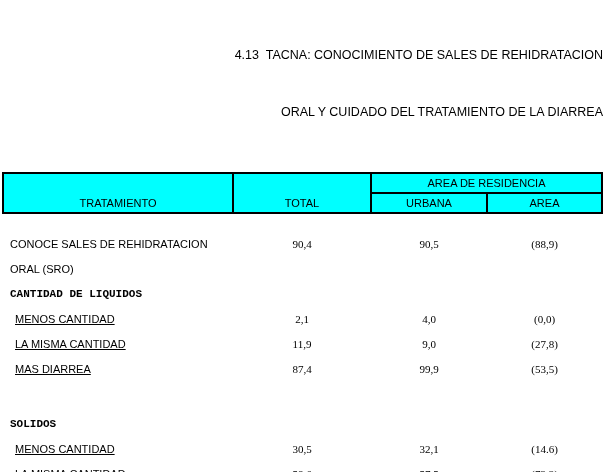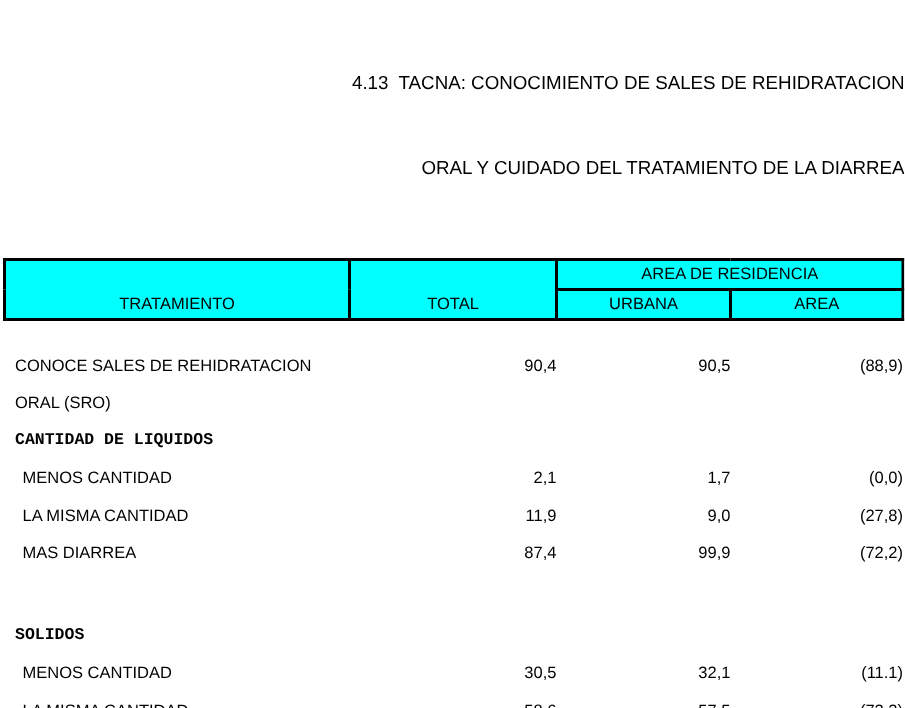--- a/index.html
+++ b/index.html
@@ -40,23 +40,23 @@
   tbody td {
     font-size: 11px;
     padding: 0;
     vertical-align: middle;
     border: none;
   }
   tr.spacer-row td { height: 17px; }
   tr.data-row td { height: 25px; }
   tr.gap-row td { height: 30px; }
   td.label { text-align: left; padding-left: 7px; white-space: pre; }
-  td.label.indent { padding-left: 12px; }
+  td.label.indent { padding-left: 12px; text-decoration: underline; }
   td.label.bold { font-weight: bold; font-family: Liberation Mono, monospace; }
-  td.num { text-align: right; }
+  td.num { text-align: center; font-family: Liberation Serif, serif; }
 </style>
 </head>
 <body>
 
 <div class="page">
 
   <div class="title-block">
     <div>4.13  TACNA: CONOCIMIENTO DE SALES DE REHIDRATACION</div>
     <div>ORAL Y CUIDADO DEL TRATAMIENTO DE LA DIARREA</div>
   </div>
@@ -98,51 +98,51 @@
       </tr>
       <tr class="data-row">
         <td class="label bold">CANTIDAD DE LIQUIDOS</td>
         <td class="num"></td>
         <td class="num"></td>
         <td class="num"></td>
       </tr>
       <tr class="data-row">
         <td class="label indent">MENOS CANTIDAD</td>
         <td class="num">2,1</td>
-        <td class="num">1,7</td>
+        <td class="num">4,0</td>
         <td class="num">(0,0)</td>
       </tr>
       <tr class="data-row">
         <td class="label indent">LA MISMA CANTIDAD</td>
         <td class="num">11,9</td>
         <td class="num">9,0</td>
         <td class="num">(27,8)</td>
       </tr>
       <tr class="data-row">
         <td class="label indent">MAS DIARREA</td>
         <td class="num">87,4</td>
         <td class="num">99,9</td>
-        <td class="num">(72,2)</td>
+        <td class="num">(53,5)</td>
       </tr>
 
       <tr class="gap-row">
           <td colspan="4"></td>
         </tr>
 
       <tr class="data-row">
         <td class="label bold">SOLIDOS</td>
         <td class="num"></td>
         <td class="num"></td>
         <td class="num"></td>
       </tr>
       <tr class="data-row">
         <td class="label indent">MENOS CANTIDAD</td>
         <td class="num">30,5</td>
         <td class="num">32,1</td>
-        <td class="num">(11.1)</td>
+        <td class="num">(14.6)</td>
       </tr>
       <tr class="data-row">
         <td class="label indent">LA MISMA CANTIDAD</td>
         <td class="num">58,6</td>
         <td class="num">57,5</td>
         <td class="num">(72.2)</td>
       </tr>
 
     </tbody>
   </table>

